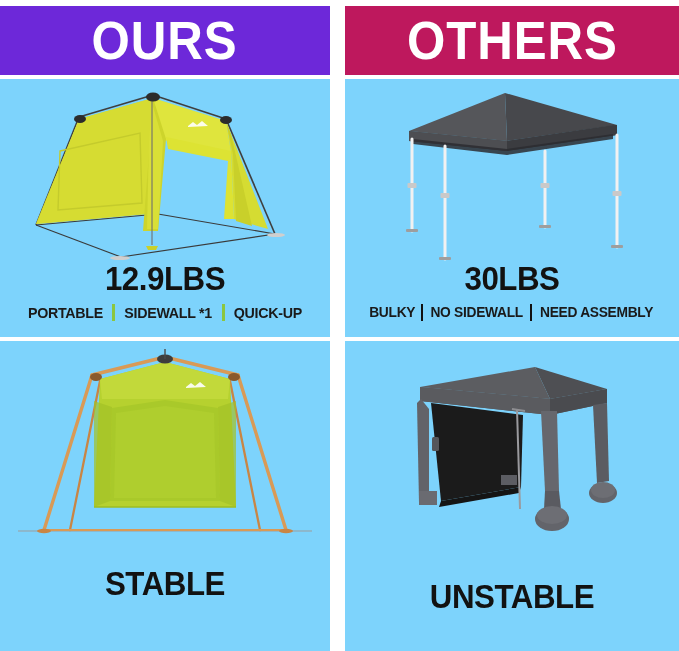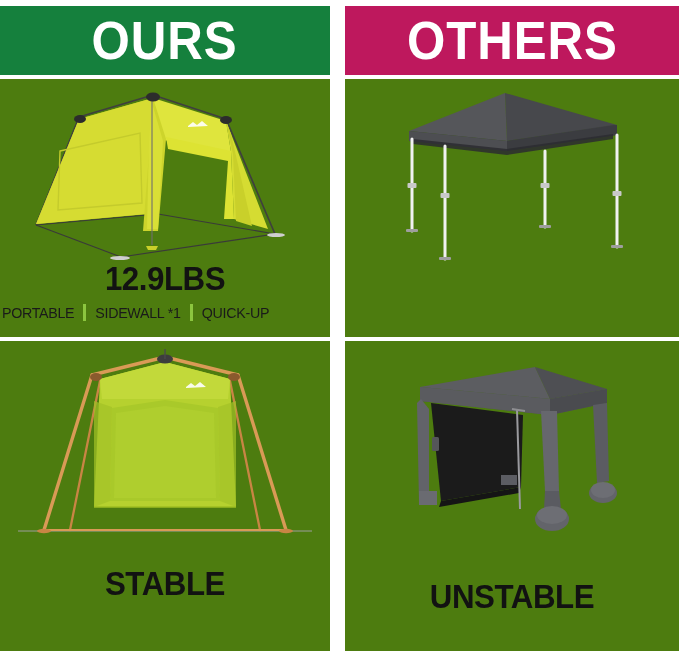--- a/index.html
+++ b/index.html
@@ -34,38 +34,38 @@
   .banner {
     position: absolute;
     top: 6px;
     left: 0;
     width: 100%;
     height: 69px;
     display: flex;
     align-items: center;
     justify-content: center;
   }
-  .banner-ours   { background: #15803d; }
+  .banner-ours   { background: #6d28d9; }
   .banner-others { background: #be185d; align-items: center; }
   .banner-text {
     color: #ffffff;
     font-size: 53px;
     font-weight: bold;
     letter-spacing: 1px;
     line-height: 1;
     transform: scaleX(0.93);
     font-family: "Liberation Sans", sans-serif;
   }
 
   
   .panel {
     position: absolute;
     left: 0;
     width: 100%;
-    background: #4d7c0f;
+    background: #7dd3fc;
     overflow: hidden;
   }
   .panel-top    { top: 79px; height: 258px; }
   .panel-bottom { top: 341px; height: 310px; }
 
   .stage {
     position: relative;
     width: 100%;
     height: 186px;
     overflow: hidden;
@@ -83,24 +83,25 @@
     font-weight: bold;
     color: #121212;
     letter-spacing: -0.5px;
     line-height: 1;
     transform: scaleX(0.92);
     font-family: "Liberation Sans", sans-serif;
   }
   .spec-line {
     display: flex;
     align-items: center;
+    justify-content: center;
     gap: 7px;
     margin-top: 9px;
     font-size: 15px;
-    font-weight: normal;
+    font-weight: bold;
     color: #1a1a1a;
     letter-spacing: -0.3px;
     white-space: nowrap;
   }
   .spec-line.tight { font-size: 14.5px; gap: 5px; }
   .spec-item { line-height: 1; transform: scaleX(0.95); }
   .sep {
     display: inline-block;
     width: 3px;
     height: 17px;
@@ -282,20 +283,30 @@
             <g fill="#9e9e9e">
               <rect x="61" y="150" width="12" height="3" rx="1"></rect>
               <rect x="94" y="178" width="12" height="3" rx="1"></rect>
               <rect x="194" y="146" width="12" height="3" rx="1"></rect>
               <rect x="266" y="166" width="12" height="3" rx="1"></rect>
             </g>
           </svg>
         </div>
       </div>
 
+      <div class="caption" style="top:182px;">
+        <div class="big-label">30LBS</div>
+        <div class="spec-line tight">
+          <span class="spec-item">BULKY</span>
+          <span class="sep sep-dark"></span>
+          <span class="spec-item">NO SIDEWALL</span>
+          <span class="sep sep-dark"></span>
+          <span class="spec-item">NEED ASSEMBLY</span>
+        </div>
+      </div>
     </div>
 
     <div class="panel panel-bottom">
       <div class="stage stage-bottom">
         <div class="art">
           <svg viewBox="0 0 334 208" preserveAspectRatio="xMidYMid meet">
 
             <path d="M190 26 L75 46 L205 58 Z" fill="#5c5d61"></path>
             <path d="M190 26 L262 48 L205 58 Z" fill="#4e4f53"></path>
             <path d="M75 46 L205 58 L262 48 L262 62 L205 74 L75 60 Z" fill="#55565a"></path>

